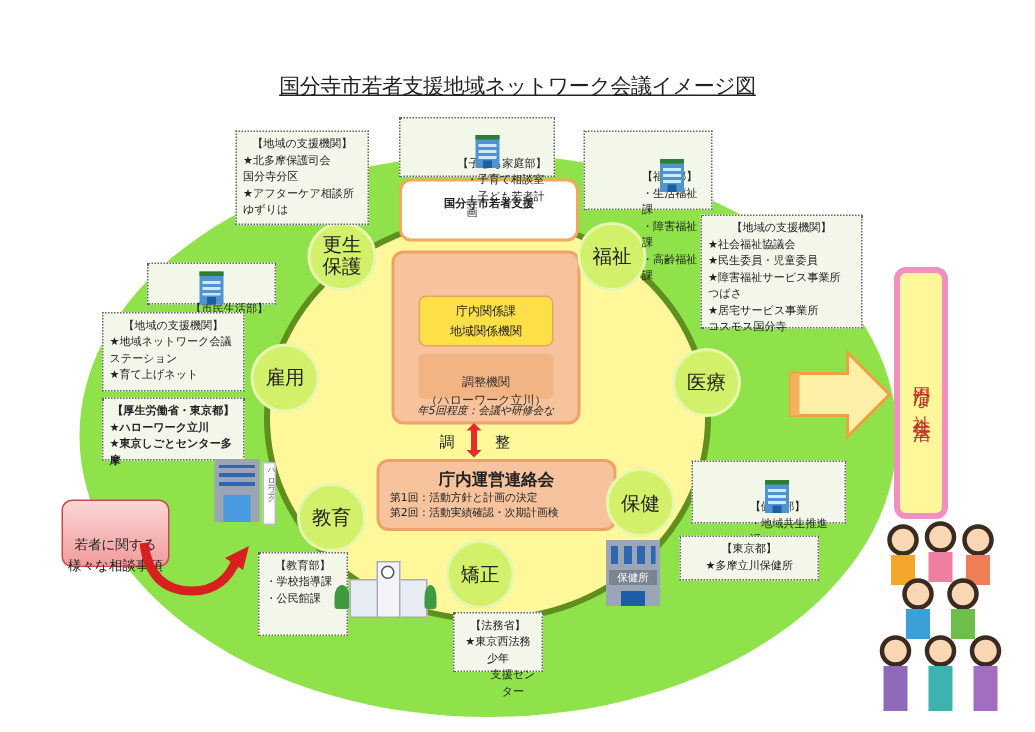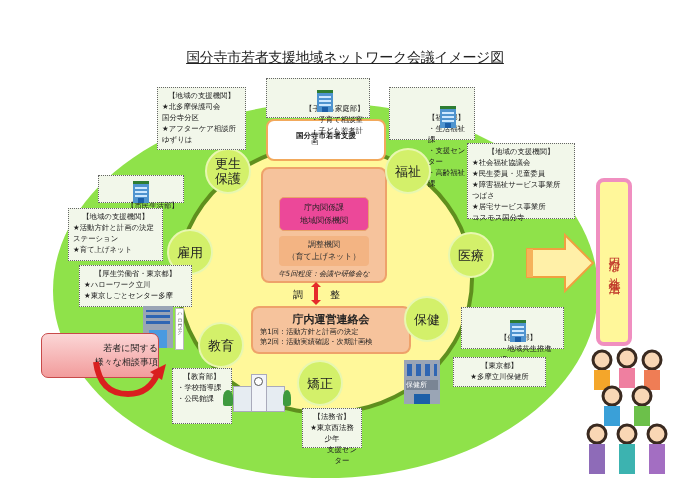--- a/index.html
+++ b/index.html
@@ -13,36 +13,36 @@
   .infobox{background:#f2f7ea;border:1px dotted #666;font-size:7.4px;line-height:11px;padding:2px 4px;box-sizing:border-box;}
   .infobox .hd{text-align:center;}
   .bld{width:16px;height:22px;background:#4f94cf;border-top:3px solid #2e7d32;box-sizing:border-box;position:relative;}
   .bld::before{content:"";position:absolute;left:2px;top:3px;width:12px;height:10px;
      background:repeating-linear-gradient(0deg,#cde8ff 0 2px,#4f94cf 2px 4px);}
   .bld::after{content:"";position:absolute;left:5px;bottom:0;width:6px;height:5px;background:#1c5fa8;}
   .top-box{left:266px;top:119px;width:120px;height:42px;background:#fff;border:2px solid #f2a95c;border-radius:8px;box-sizing:border-box;
            font-size:7.5px;font-weight:bold;text-align:center;line-height:18px;padding-top:6px;}
   .jitsumu{left:261px;top:167px;width:126px;height:116px;background:#f6c39c;border:2px solid #eea26a;border-radius:8px;box-sizing:border-box;}
   .jitsumu .h{text-align:center;font-size:11px;font-weight:bold;margin-top:6px;}
-  .inner-white{position:absolute;left:16px;top:28px;width:90px;height:34px;background:#ec4899;border:1.5px solid #e9a36a;border-radius:5px;
+  .inner-white{position:absolute;left:16px;top:28px;width:90px;height:34px;background:#fde047;border:1.5px solid #e9a36a;border-radius:5px;
                font-size:8px;line-height:13px;text-align:center;padding-top:3px;box-sizing:border-box;}
   .inner-orange{position:absolute;left:16px;top:67px;width:90px;height:30px;background:#f3b483;border-radius:4px;
-               font-size:8px;line-height:12px;text-align:center;padding-top:3px;box-sizing:border-box;color:#333;}
+               font-size:8px;line-height:12px;text-align:center;padding-top:13px;box-sizing:border-box;color:#333;}
   .jitsumu .foot{position:absolute;left:0;width:100%;top:100px;text-align:center;font-size:7.2px;font-style:italic;}
   .chousei{left:293px;top:288px;font-size:10px;}
   .chousei2{left:330px;top:288px;font-size:10px;}
   .updown{left:314px;top:285px;width:4px;height:17px;background:#e52b2b;}
   .updown::before,.updown::after{content:"";position:absolute;left:-3px;border-left:5px solid transparent;border-right:5px solid transparent;}
   .updown::before{top:-3px;border-bottom:5px solid #e52b2b;}
   .updown::after{bottom:-3px;border-top:5px solid #e52b2b;}
   .chonai{left:251px;top:306px;width:160px;height:48px;background:#f6c39c;border:2px solid #eea26a;border-radius:8px;box-sizing:border-box;}
   .chonai .h{text-align:center;font-size:11px;font-weight:bold;margin-top:4px;}
   .chonai .l{font-size:7.2px;line-height:10px;padding-left:7px;}
-  .soudan{left:41px;top:333px;width:118px;height:45px;background:#f5b7b7;border:1.5px solid #c84a4a;border-radius:7px;box-sizing:border-box;
-          font-size:9px;line-height:14px;text-align:right;padding-top:7px;
+  .soudan{left:41px;top:333px;width:72px;height:45px;background:#f5b7b7;border:1.5px solid #c84a4a;border-radius:7px;box-sizing:border-box;
+          font-size:9px;line-height:14px;text-align:center;padding-top:23px;
           background:linear-gradient(#fbd6d6,#f29c9c);}
   .curve{left:88px;top:360px;width:80px;height:40px;}
   .enkatsu{left:596px;top:178px;width:36px;height:168px;background:#fff79a;border:4px solid #f08fc0;border-radius:8px;box-sizing:border-box;
            writing-mode:vertical-rl;text-orientation:upright;font-size:12px;color:#c0392b;display:flex;align-items:center;justify-content:center;letter-spacing:2px;}
   .bigarrow{left:525px;top:233px;width:70px;height:60px;}
   .people{left:572px;top:330px;width:110px;height:150px;}
 </style>
 </head>
 <body>
 
@@ -55,42 +55,42 @@
   <div>国分寺市若者支援</div>
 </div>
 
 <div class="abs jitsumu">
   <div class="inner-white">
     <div>庁内関係課</div>
     <div>地域関係機関</div>
   </div>
   <div class="inner-orange">
     <div>調整機関</div>
-    <div>（育て上げネット）</div>
+    <div>（ハローワーク立川）</div>
   </div>
   <div class="foot">年5回程度：会議や研修会な</div>
 </div>
 
 <div class="abs chousei">調</div>
 <div class="abs updown"></div>
 <div class="abs chousei2">整</div>
 
 <div class="abs chonai">
   <div class="h">庁内運営連絡会</div>
   <div class="l">第1回：活動方針と計画の決定</div>
   <div class="l">第2回：活動実績確認・次期計画検</div>
 </div>
 
 <div class="abs node" style="left:205px;top:148px;white-space:pre-line;">更生
 保護</div>
 <div class="abs node" style="left:385px;top:148px;">福祉</div>
 <div class="abs node" style="left:167px;top:229px;text-align:center;">雇用</div>
 <div class="abs node" style="left:448px;top:232px;">医療</div>
 <div class="abs node" style="left:198px;top:322px;">教育</div>
-<div class="abs node" style="left:404px;top:296px;font-family:Liberation Serif, serif;">保健</div>
+<div class="abs node" style="left:404px;top:312px;font-family:Liberation Serif, serif;">保健</div>
 <div class="abs node" style="left:297px;top:360px;">矯正</div>
 
 <div class="abs infobox" style="left:157px;top:87px;width:89px;height:63px;">
   <div class="hd">【地域の支援機関】</div>
   <div>★北多摩保護司会</div>
   <div>国分寺分区</div>
   <div>★アフターケア相談所</div>
   <div>ゆずりは</div>
 </div>
 
@@ -98,21 +98,21 @@
   <div class="abs bld" style="left:12px;top:9px;"></div>
   <div>【子ども家庭部】</div>
   <div style="padding-left:6px">・子育て相談室</div>
   <div style="padding-left:6px">・子ども若者計画</div>
 </div>
 
 <div class="abs infobox" style="left:389px;top:87px;width:86px;height:53px;padding-left:38px;">
   <div class="abs bld" style="left:12px;top:16px;"></div>
   <div>【福祉部】</div>
   <div>・生活福祉課</div>
-  <div>・支援センター</div>
+  <div>・障害福祉課</div>
   <div>・高齢福祉課</div>
 </div>
 
 <div class="abs infobox" style="left:467px;top:143px;width:108px;height:76px;">
   <div class="hd">【地域の支援機関】</div>
   <div>★社会福祉協議会</div>
   <div>★民生委員・児童委員</div>
   <div>★障害福祉サービス事業所</div>
   <div>つばさ</div>
   <div>★居宅サービス事業所</div>
@@ -120,26 +120,26 @@
 </div>
 
 <div class="abs infobox" style="left:98px;top:175px;width:86px;height:28px;padding-left:28px;">
   <div class="abs bld" style="left:6px;top:3px;"></div>
   <div>【市民生活部】</div>
   <div style="padding-left:6px">・経済課</div>
 </div>
 
 <div class="abs infobox" style="left:68px;top:208px;width:95px;height:53px;">
   <div class="hd">【地域の支援機関】</div>
-  <div>★活動方針と計画の決定</div>
+  <div>★地域ネットワーク会議</div>
   <div>ステーション</div>
   <div>★育て上げネット</div>
 </div>
 
-<div class="abs infobox" style="left:79px;top:265px;width:113px;height:42px;">
+<div class="abs infobox" style="left:68px;top:265px;width:95px;height:42px;font-weight:bold;">
   <div class="hd">【厚生労働省・東京都】</div>
   <div>★ハローワーク立川</div>
   <div>★東京しごとセンター多摩</div>
 </div>
 
 <div class="abs infobox" style="left:461px;top:307px;width:103px;height:42px;padding-left:38px;">
   <div class="abs bld" style="left:10px;top:10px;"></div>
   <div>【健康部】</div>
   <div>・地域共生推進課</div>
   <div>・健康推進課</div>
@@ -172,21 +172,21 @@
 <div class="abs" style="left:223px;top:372px;width:68px;height:38px;">
   <div style="position:absolute;left:0;top:18px;width:10px;height:16px;background:#3f9a3f;border-radius:50% 50% 2px 2px;"></div>
   <div style="position:absolute;left:10px;top:14px;width:50px;height:24px;background:#e6ecf2;border:1px solid #aab;"></div>
   <div style="position:absolute;left:28px;top:2px;width:14px;height:36px;background:#f2f4f8;border:1px solid #aab;"></div>
   <div style="position:absolute;left:31px;top:5px;width:7px;height:7px;border-radius:50%;background:#fff;border:1px solid #555;"></div>
   <div style="position:absolute;left:60px;top:18px;width:8px;height:16px;background:#3f9a3f;border-radius:50% 50% 2px 2px;"></div>
 </div>
 
 <div class="abs" style="left:404px;top:360px;width:36px;height:44px;background:#9aa5b5;">
   <div style="position:absolute;left:3px;top:4px;width:30px;height:12px;background:repeating-linear-gradient(90deg,#2f66b3 0 5px,#9aa5b5 5px 9px);"></div>
-  <div style="position:absolute;left:2px;top:20px;width:32px;height:10px;background:#7a8594;color:#fff;font-size:7px;text-align:left;line-height:10px;">保健所</div>
+  <div style="position:absolute;left:2px;top:20px;width:32px;height:10px;background:#7a8594;color:#fff;font-size:7px;text-align:center;line-height:10px;">保健所</div>
   <div style="position:absolute;left:10px;top:34px;width:16px;height:10px;background:#1c5fa8;"></div>
 </div>
 
 <div class="abs soudan">
   <div>若者に関する</div>
   <div>様々な相談事項</div>
 </div>
 <svg class="abs curve" viewBox="0 0 80 40">
   <path d="M8 2 Q 12 34 40 34 Q 62 34 70 12" fill="none" stroke="#d91f1f" stroke-width="6"></path>
   <polygon points="62,12 78,4 74,20" fill="#d91f1f"></polygon>

